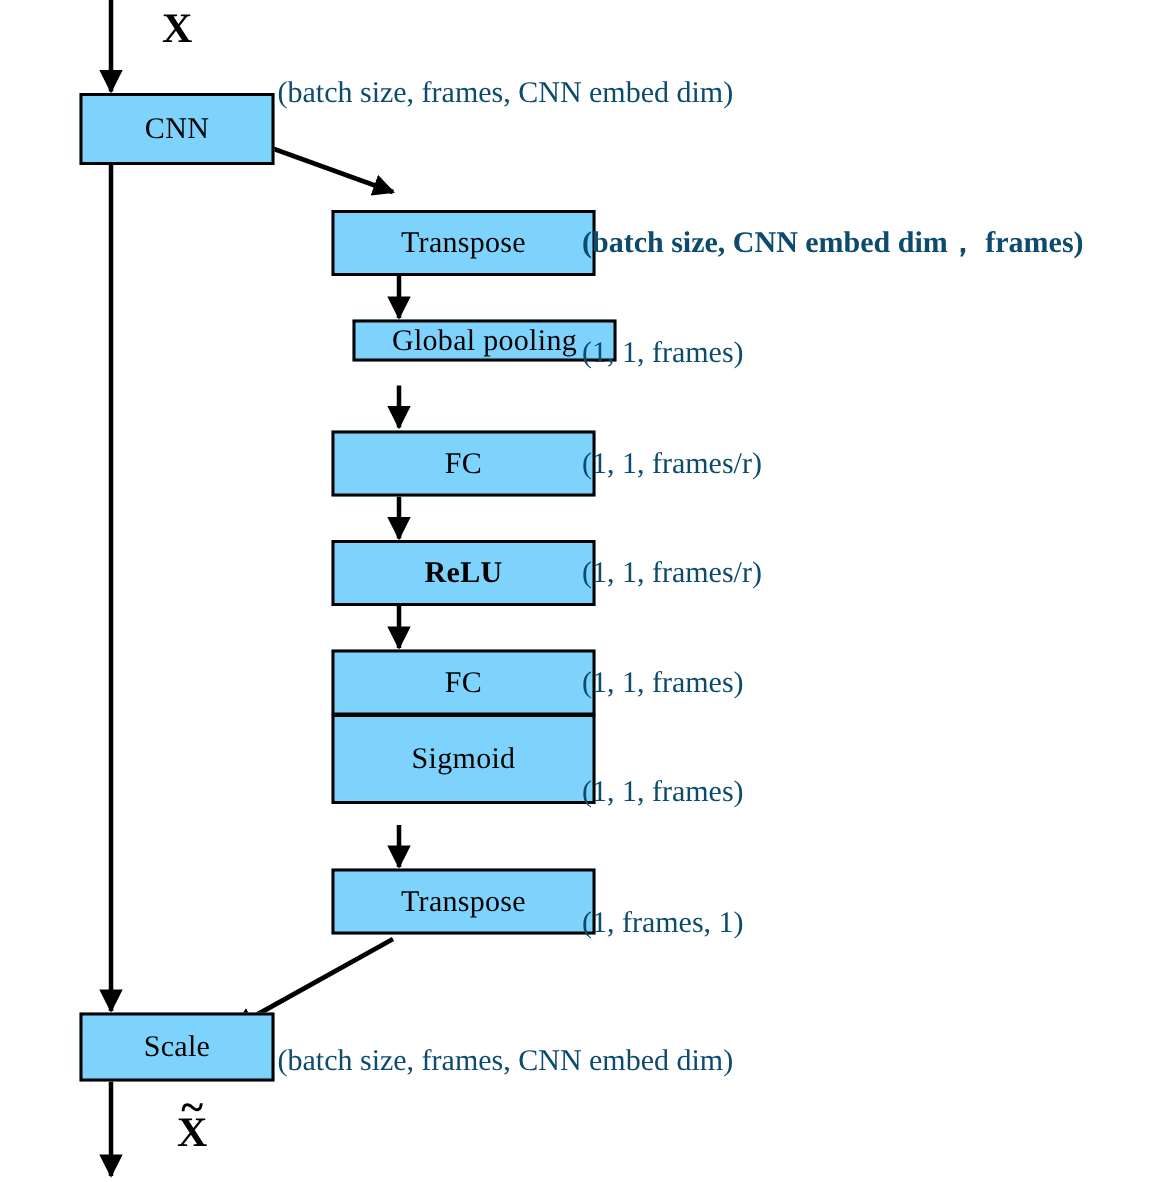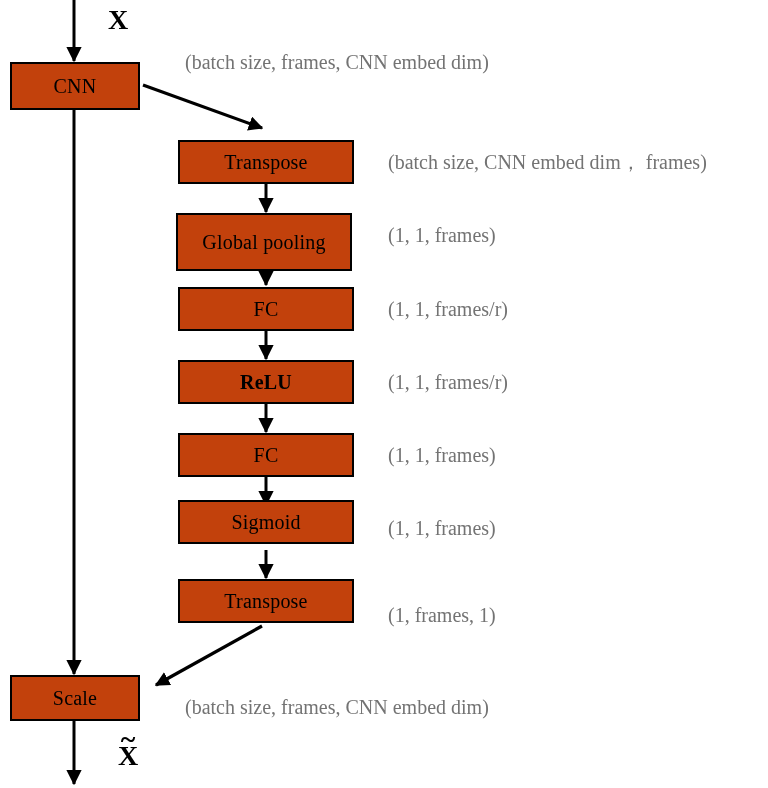--- a/index.html
+++ b/index.html
@@ -22,37 +22,38 @@
     position: absolute;
     left: 0;
     top: 0;
     width: 768px;
     height: 788px;
   }
   .node-box {
     position: absolute;
     box-sizing: border-box;
     border: 2px solid #000000;
-    background: #c2410c;
+    background: #7dd3fc;
     display: flex;
     align-items: center;
     justify-content: center;
     font-family: "Liberation Serif", "DejaVu Serif", serif;
     font-size: 20px;
     line-height: 1;
     color: #000000;
     letter-spacing: 0.2px;
+    margin-left: 43px;
   }
   .shape-label {
     position: absolute;
     font-family: "Liberation Serif", "DejaVu Serif", serif;
     font-size: 20px;
     line-height: 1;
     white-space: nowrap;
-    color: #737373;
+    color: #0c4a6e;
   }
   .tensor-label {
     position: absolute;
     font-family: "Liberation Serif", "DejaVu Serif", serif;
     font-weight: bold;
     font-size: 28px;
     line-height: 1;
     color: #000000;
     white-space: nowrap;
   }
@@ -108,56 +109,56 @@
   </div>
 
   <div class="node-box" style="left:10px; top:675px; width:130px; height:46px;">
     <span>Scale</span>
   </div>
 
   <div class="node-box" style="left:178px; top:140px; width:176px; height:44px;">
     <span>Transpose</span>
   </div>
 
-  <div class="node-box" style="left:176px; top:213px; width:176px; height:58px;">
+  <div class="node-box" style="left:192px; top:213px; width:176px; height:28px;">
     <span>Global pooling</span>
   </div>
 
   <div class="node-box" style="left:178px; top:287px; width:176px; height:44px;">
     <span>FC</span>
   </div>
 
   <div class="node-box" style="left:178px; top:360px; width:176px; height:44px;font-weight:bold;">
     <span>ReLU</span>
   </div>
 
   <div class="node-box" style="left:178px; top:433px; width:176px; height:44px;">
     <span>FC</span>
   </div>
 
-  <div class="node-box" style="left:178px; top:500px; width:176px; height:44px;">
+  <div class="node-box" style="left:178px; top:476px; width:176px; height:60px;">
     <span>Sigmoid</span>
   </div>
 
   <div class="node-box" style="left:178px; top:579px; width:176px; height:44px;">
     <span>Transpose</span>
   </div>
 
   <div class="tensor-label" style="left:108px; top:6px;">X</div>
 
   <div class="tensor-label" style="left:118px; top:742px;">
     <span class="tilde-wrap">
       <span class="tilde-mark">~</span>
       <span>X</span>
     </span>
   </div>
 
   <div class="shape-label" style="left:185px; top:52px;">(batch size, frames, CNN embed dim)</div>
 
-  <div class="shape-label" style="left:388px; top:152px;">(batch size, CNN embed dim，  frames)</div>
+  <div class="shape-label" style="left:388px; top:152px;font-weight:bold;">(batch size, CNN embed dim，  frames)</div>
 
   <div class="shape-label" style="left:388px; top:225px;">(1, 1, frames)</div>
 
   <div class="shape-label" style="left:388px; top:299px;">(1, 1, frames/r)</div>
 
   <div class="shape-label" style="left:388px; top:372px;">(1, 1, frames/r)</div>
 
   <div class="shape-label" style="left:388px; top:445px;">(1, 1, frames)</div>
 
   <div class="shape-label" style="left:388px; top:518px;">(1, 1, frames)</div>

